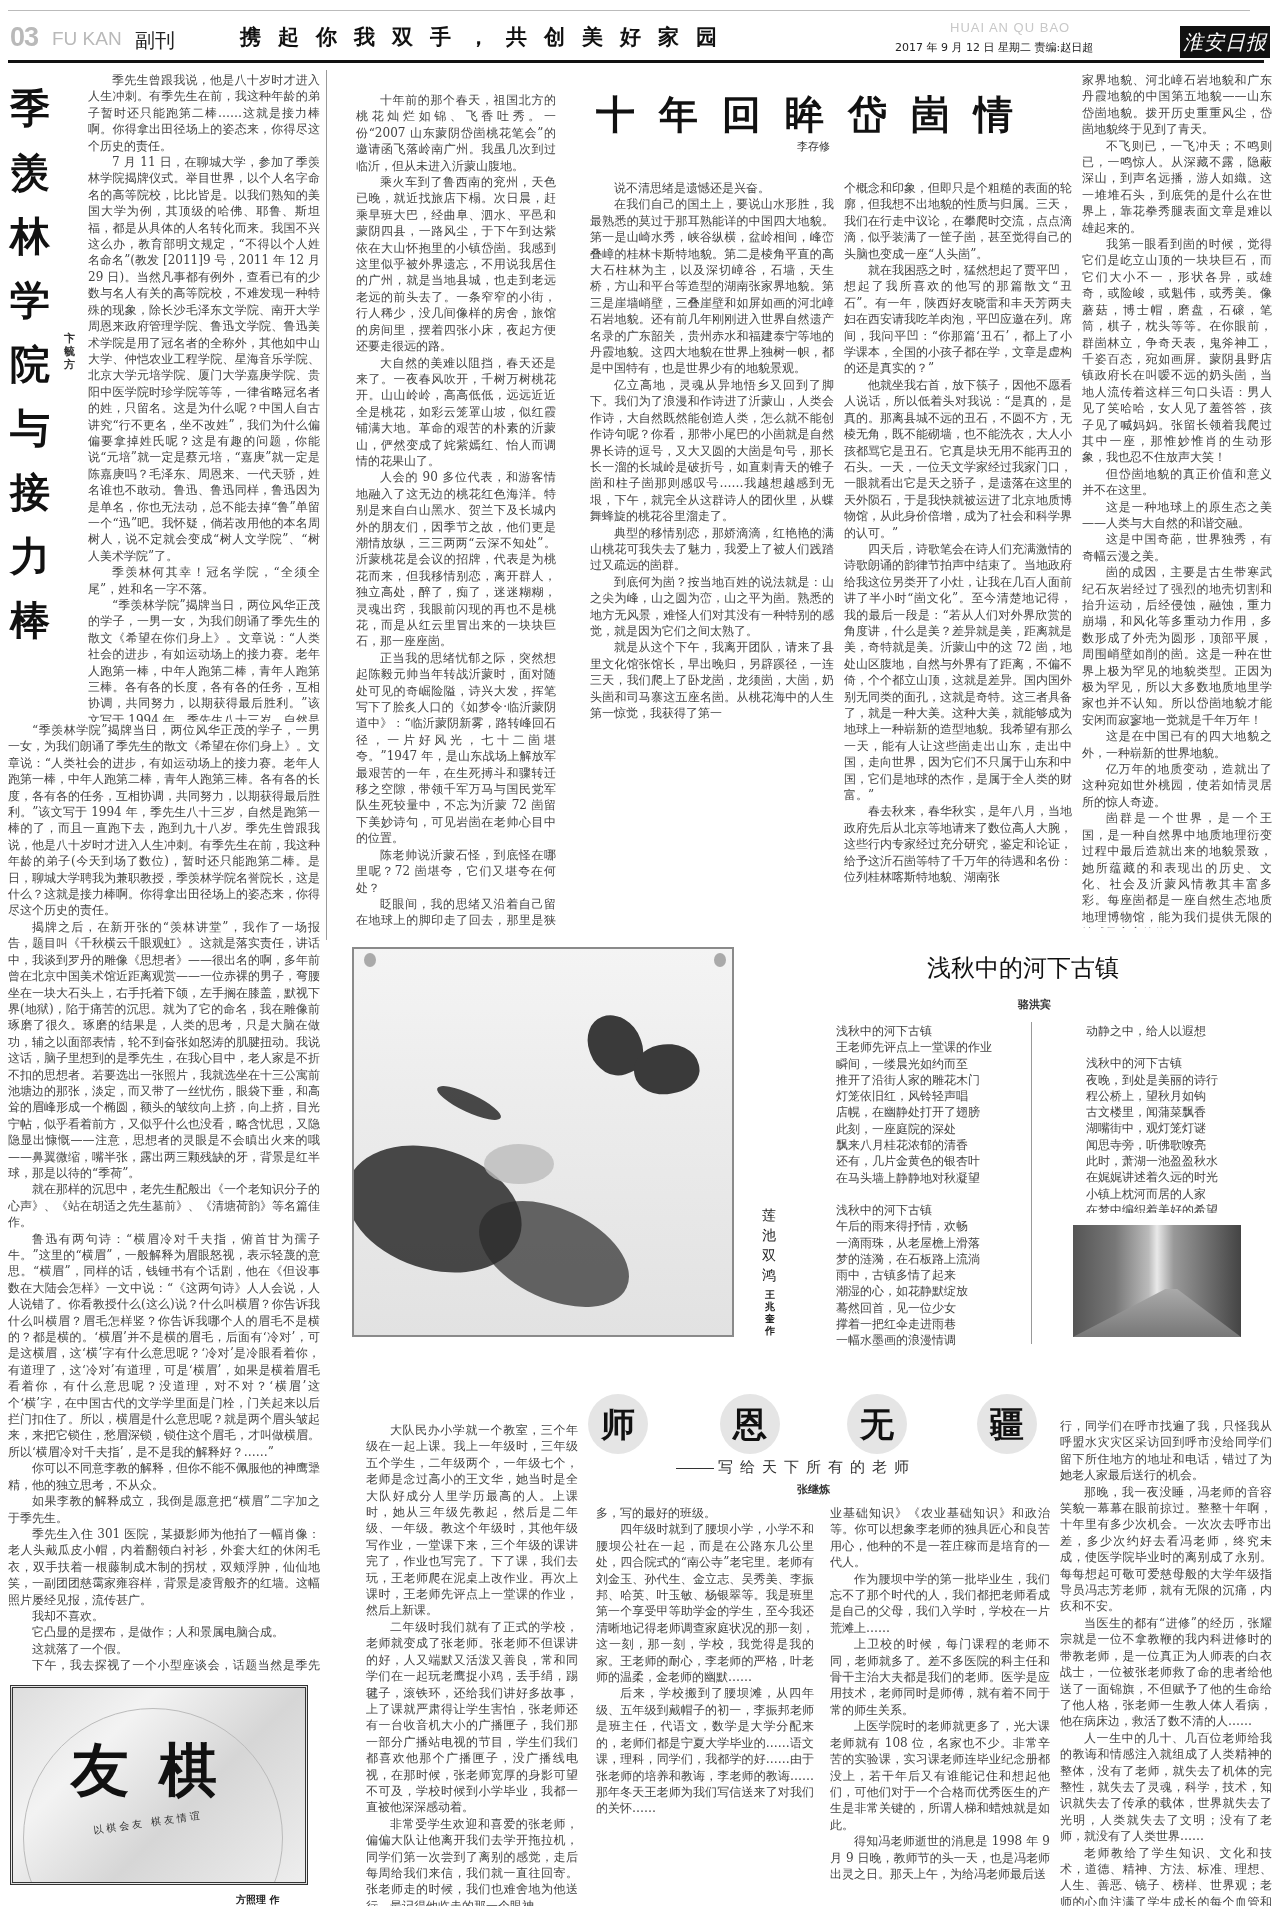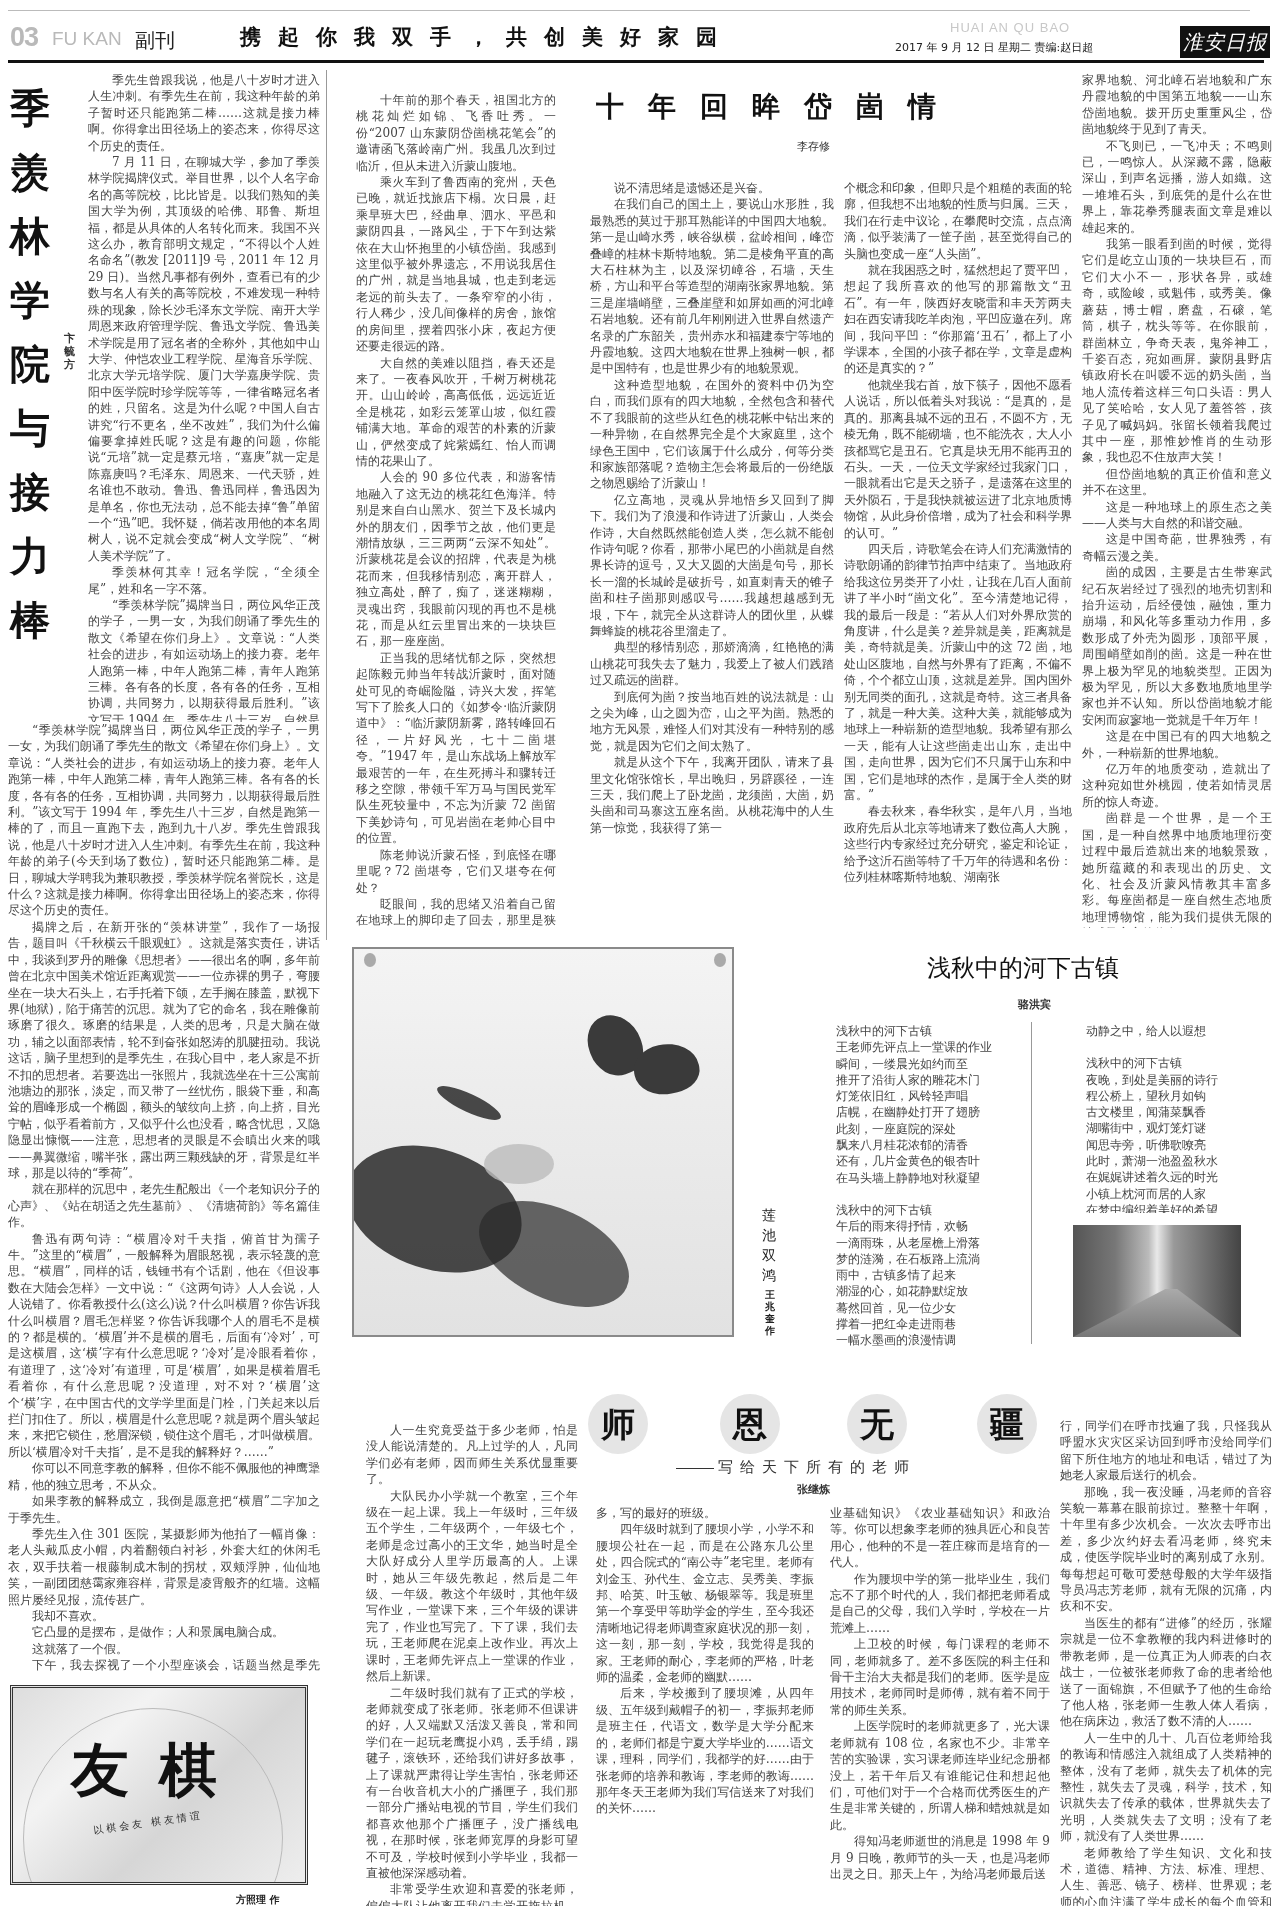--- a/index.html
+++ b/index.html
@@ -102,36 +102,35 @@
     <p>如果李教的解释成立，我倒是愿意把“横眉”二字加之于季先生。</p>
     <p>季先生入住 301 医院，某摄影师为他拍了一幅肖像：老人头戴瓜皮小帽，内着翻领白衬衫，外套大红的休闲毛衣，双手扶着一根藤制成木制的拐杖，双颊浮肿，仙仙地笑，一副团团慈霭家雍容样，背景是凌霄般齐的红墙。这幅照片屡经见报，流传甚广。</p>
     <p>我却不喜欢。</p>
     <p>它凸显的是摆布，是做作；人和景属电脑合成。</p>
     <p>这就落了一个假。</p>
     <p>下午，我去探视了一个小型座谈会，话题当然是季先生，发言者，基本是跑第二棒的。为季老的嫡传弟子和铁杆粉丝。我一边倾听，一边又常常走神，一会儿像从宇宙深处回望季羡林，一会儿又像深入原子核那样解剖季羡林——不是幻觉，是分裂飞扬在一时能量场的高能体验。</p>
   </div>
 
 <div class="vrule" style="left:326px; top:70px; height:870px;"></div>
 
-<div class="h-title" style="left:596px; top:88px; font-size:28px; letter-spacing:24px;">十年回眸岱崮情</div>
+<div class="h-title" style="left:596px; top:88px; font-size:39px; letter-spacing:24px;">十年回眸岱崮情</div>
 <div class="byline" style="left:797px; top:139px;">李存修</div>
 
 <div class="col" id="a2-left" style="left:356px; top:92px; width:200px; height:836px;">
     <p>十年前的那个春天，祖国北方的桃花灿烂如锦、飞香吐秀。一份“2007 山东蒙阴岱崮桃花笔会”的邀请函飞落岭南广州。我虽几次到过临沂，但从未进入沂蒙山腹地。</p>
     <p>乘火车到了鲁西南的兖州，天色已晚，就近找旅店下榻。次日晨，赶乘早班大巴，经曲阜、泗水、平邑和蒙阴四县，一路风尘，于下午到达紫依在大山怀抱里的小镇岱崮。我感到这里似乎被外界遗忘，不用说我居住的广州，就是当地县城，也走到老远老远的前头去了。一条窄窄的小街，行人稀少，没几间像样的房舍，旅馆的房间里，摆着四张小床，夜起方便还要走很远的路。</p>
     <p>大自然的美难以阻挡，春天还是来了。一夜春风吹开，千树万树桃花开。山山岭岭，高高低低，远远近近全是桃花，如彩云笼罩山坡，似红霞铺满大地。革命的艰苦的朴素的沂蒙山，俨然变成了姹紫嫣红、怡人而调情的花果山了。</p>
     <p>人会的 90 多位代表，和游客情地融入了这无边的桃花红色海洋。特别是来自白山黑水、贺兰下及长城内外的朋友们，因季节之故，他们更是潮情放纵，三三两两“云深不知处”。沂蒙桃花是会议的招牌，代表是为桃花而来，但我移情别恋，离开群人，独立高处，醉了，痴了，迷迷糊糊，灵魂出窍，我眼前闪现的再也不是桃花，而是从红云里冒出来的一块块巨石，那一座座崮。</p>
     <p>正当我的思绪忧郁之际，突然想起陈毅元帅当年转战沂蒙时，面对随处可见的奇崛险隘，诗兴大发，挥笔写下了脍炙人口的《如梦令·临沂蒙阴道中》：“临沂蒙阴新雾，路转峰回石径，一片好风光，七十二崮堪夸。”1947 年，是山东战场上解放军最艰苦的一年，在生死搏斗和骤转迁移之空隙，带领千军万马与国民党军队生死较量中，不忘为沂蒙 72 崮留下美妙诗句，可见岩崮在老帅心目中的位置。</p>
     <p>陈老帅说沂蒙石怪，到底怪在哪里呢？72 崮堪夸，它们又堪夸在何处？</p>
     <p>眨眼间，我的思绪又沿着自己留在地球上的脚印走了回去，那里是狭长的南美安第斯山，那里是北美遍布火成岩和变质岩的落基山，那里是西欧云南起伏的阿尔卑斯山，那里是东非长长裂光闪烁的乞力马扎罗山……当然我经历了更多的高山深谷，但从来见过这种堪爱而又怪异的自然的物质形体。50 年不停步，在每一块块陆上骑来转去，根本就没有这样的记忆。</p>
   </div>
 <div class="col" id="a2-mid" style="left:590px; top:180px; width:244px; height:748px;">
     <p>说不清思绪是遗憾还是兴奋。</p>
     <p>在我们自己的国土上，要说山水形胜，我最熟悉的莫过于那耳熟能详的中国四大地貌。第一是山崎水秀，峡谷纵横，盆岭相间，峰峦叠嶂的桂林卡斯特地貌。第二是棱角平直的高大石柱林为主，以及深切嶂谷，石墙，天生桥，方山和平台等造型的湖南张家界地貌。第三是崖墙峭壁，三叠崖壁和如屏如画的河北嶂石岩地貌。还有前几年刚刚进入世界自然遗产名录的广东韶关，贵州赤水和福建泰宁等地的丹霞地貌。这四大地貌在世界上独树一帜，都是中国特有，也是世界少有的地貌景观。</p>
-    <p>这种造型地貌，在国外的资料中仍为空白，而我们原有的四大地貌，全然包含和替代不了我眼前的这些从红色的桃花帐中钻出来的一种异物，在自然界完全是个大家庭里，这个绿色王国中，它们该属于什么成分，何等分类和家族部落呢？造物主怎会将最后的一份绝版之物恩赐给了沂蒙山！</p>
     <p>亿立高地，灵魂从异地悟乡又回到了脚下。我们为了浪漫和作诗进了沂蒙山，人类会作诗，大自然既然能创造人类，怎么就不能创作诗句呢？你看，那带小尾巴的小崮就是自然界长诗的逗号，又大又圆的大崮是句号，那长长一溜的长城岭是破折号，如直刺青天的锥子崮和柱子崮那则感叹号……我越想越感到无垠，下午，就完全从这群诗人的团伙里，从蝶舞蜂旋的桃花谷里溜走了。</p>
     <p>典型的移情别恋，那娇滴滴，红艳艳的满山桃花可我失去了魅力，我爱上了被人们践踏过又疏远的崮群。</p>
     <p>到底何为崮？按当地百姓的说法就是：山之尖为峰，山之圆为峦，山之平为崮。熟悉的地方无风景，难怪人们对其没有一种特别的感觉，就是因为它们之间太熟了。</p>
     <p>就是从这个下午，我离开团队，请来了县里文化馆张馆长，早出晚归，另辟蹊径，一连三天，我们爬上了卧龙崮，龙须崮，大崮，奶头崮和司马寨这五座名崮。从桃花海中的人生第一惊觉，我获得了第一</p>
   </div>
 <div class="col" id="a2-right" style="left:844px; top:180px; width:228px; height:748px;">
     <p class="noind">个概念和印象，但即只是个粗糙的表面的轮廓，但我想不出地貌的性质与归属。三天，我们在行走中议论，在攀爬时交流，点点滴滴，似乎装满了一筐子崮，甚至觉得自己的头脑也变成一座“人头崮”。</p>
     <p>就在我困惑之时，猛然想起了贾平凹，想起了我所喜欢的他写的那篇散文“丑石”。有一年，陕西好友晓雷和丰天芳两夫妇在西安请我吃羊肉泡，平凹应邀在列。席间，我问平凹：“你那篇‘丑石’，都上了小学课本，全国的小孩子都在学，文章是虚构的还是真实的？”</p>
     <p>他就坐我右首，放下筷子，因他不愿看人说话，所以低着头对我说：“是真的，是真的。那离县城不远的丑石，不圆不方，无棱无角，既不能砌墙，也不能洗衣，大人小孩都骂它是丑石。它真是块无用不能再丑的石头。一天，一位天文学家经过我家门口，一眼就看出它是天之骄子，是遗落在这里的天外陨石，于是我快就被运进了北京地质博物馆，从此身价倍增，成为了社会和科学界的认可。”</p>
     <p>四天后，诗歌笔会在诗人们充满激情的诗歌朗诵的韵律节拍声中结束了。当地政府给我这位另类开了小灶，让我在几百人面前讲了半小时“崮文化”。至今清楚地记得，我的最后一段是：“若从人们对外界欣赏的角度讲，什么是美？差异就是美，距离就是美，奇特就是美。沂蒙山中的这 72 崮，地处山区腹地，自然与外界有了距离，不偏不倚，个个都立山顶，这就是差异。国内国外别无同类的面孔，这就是奇特。这三者具备了，就是一种大美。这种大美，就能够成为地球上一种崭新的造型地貌。我希望有那么一天，能有人让这些崮走出山东，走出中国，走向世界，因为它们不只属于山东和中国，它们是地球的杰作，是属于全人类的财富。”</p>
@@ -223,21 +222,20 @@
   </div>
 
 <div class="circle-char" style="left:588px;">师</div>
 <div class="circle-char" style="left:720px;">恩</div>
 <div class="circle-char" style="left:847px;">无</div>
 <div class="circle-char" style="left:977px;">疆</div>
 <div class="subtitle3"><span class="dash"></span><span>写给天下所有的老师</span></div>
 <div class="byline" style="left:797px; top:1482px; font-weight:bold;">张继炼</div>
 
 <div class="col" id="a3c1" style="left:366px; top:1422px; width:212px; height:484px;">
-    <p>人一生究竟受益于多少老师，怕是没人能说清楚的。凡上过学的人，凡同学们必有老师，因而师生关系优显重要了。</p>
     <p>大队民办小学就一个教室，三个年级在一起上课。我上一年级时，三年级五个学生，二年级两个，一年级七个，老师是念过高小的王文华，她当时是全大队好成分人里学历最高的人。上课时，她从三年级先教起，然后是二年级、一年级。教这个年级时，其他年级写作业，一堂课下来，三个年级的课讲完了，作业也写完了。下了课，我们去玩，王老师爬在泥桌上改作业。再次上课时，王老师先评点上一堂课的作业，然后上新课。</p>
     <p>二年级时我们就有了正式的学校，老师就变成了张老师。张老师不但课讲的好，人又端默又活泼又善良，常和同学们在一起玩老鹰捉小鸡，丢手绢，踢毽子，滚铁环，还给我们讲好多故事，上了课就严肃得让学生害怕，张老师还有一台收音机大小的广播匣子，我们那一部分广播站电视的节目，学生们我们都喜欢他那个广播匣子，没广播线电视，在那时候，张老师宽厚的身影可望不可及，学校时候到小学毕业，我都一直被他深深感动着。</p>
     <p>非常受学生欢迎和喜爱的张老师，偏偏大队让他离开我们去学开拖拉机，同学们第一次尝到了离别的感觉，走后每周给我们来信，我们就一直往回寄。张老师走的时候，我们也难舍地为他送行。最记得他临走的那一个眼神。</p>
   </div>
 <div class="col" id="a3c2" style="left:596px; top:1505px; width:218px; height:400px;">
     <p class="noind">多，写的最好的班级。</p>
     <p>四年级时就到了腰坝小学，小学不和腰坝公社在一起，而是在公路东几公里处，四合院式的“南公寺”老宅里。老师有刘金玉、孙代生、金立志、吴秀美、李振邦、哈英、叶玉敏、杨银翠等。我是班里第一个享受甲等助学金的学生，至今我还清晰地记得老师调查家庭状况的那一刻，这一刻，那一刻，学校，我觉得是我的家。王老师的耐心，李老师的严格，叶老师的温柔，金老师的幽默……</p>
     <p>后来，学校搬到了腰坝滩，从四年级、五年级到戴帽子的初一，李振邦老师是班主任，代语文，数学是大学分配来的，老师们都是宁夏大学毕业的……语文课，理科，同学们，我都学的好……由于张老师的培养和教诲，李老师的教诲……那年冬天王老师为我们写信送来了对我们的关怀……</p>
   </div>
 <div class="col" id="a3c3" style="left:830px; top:1505px; width:220px; height:400px;">

